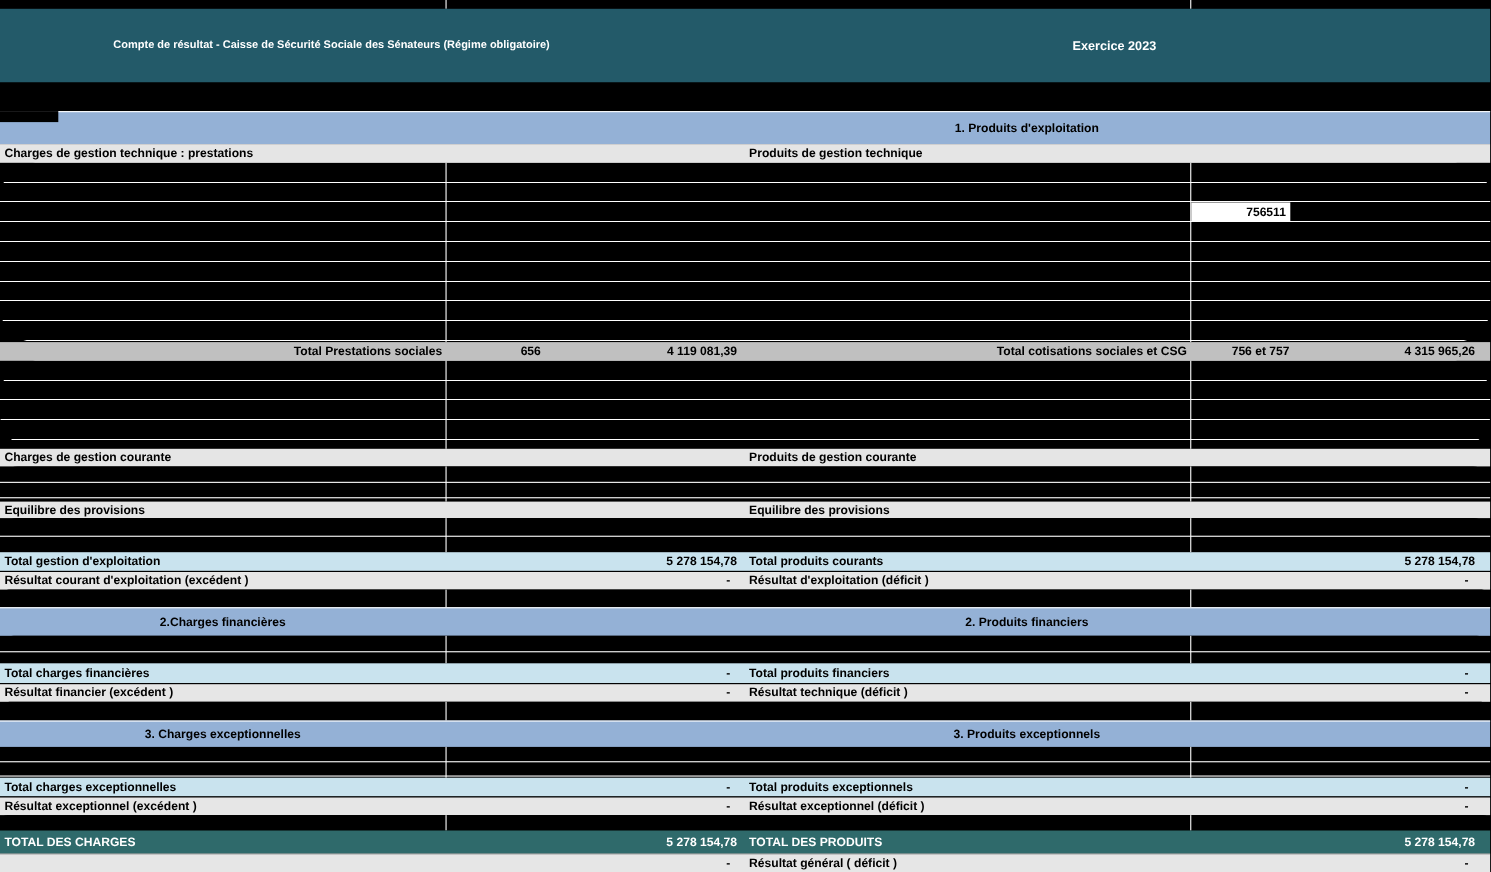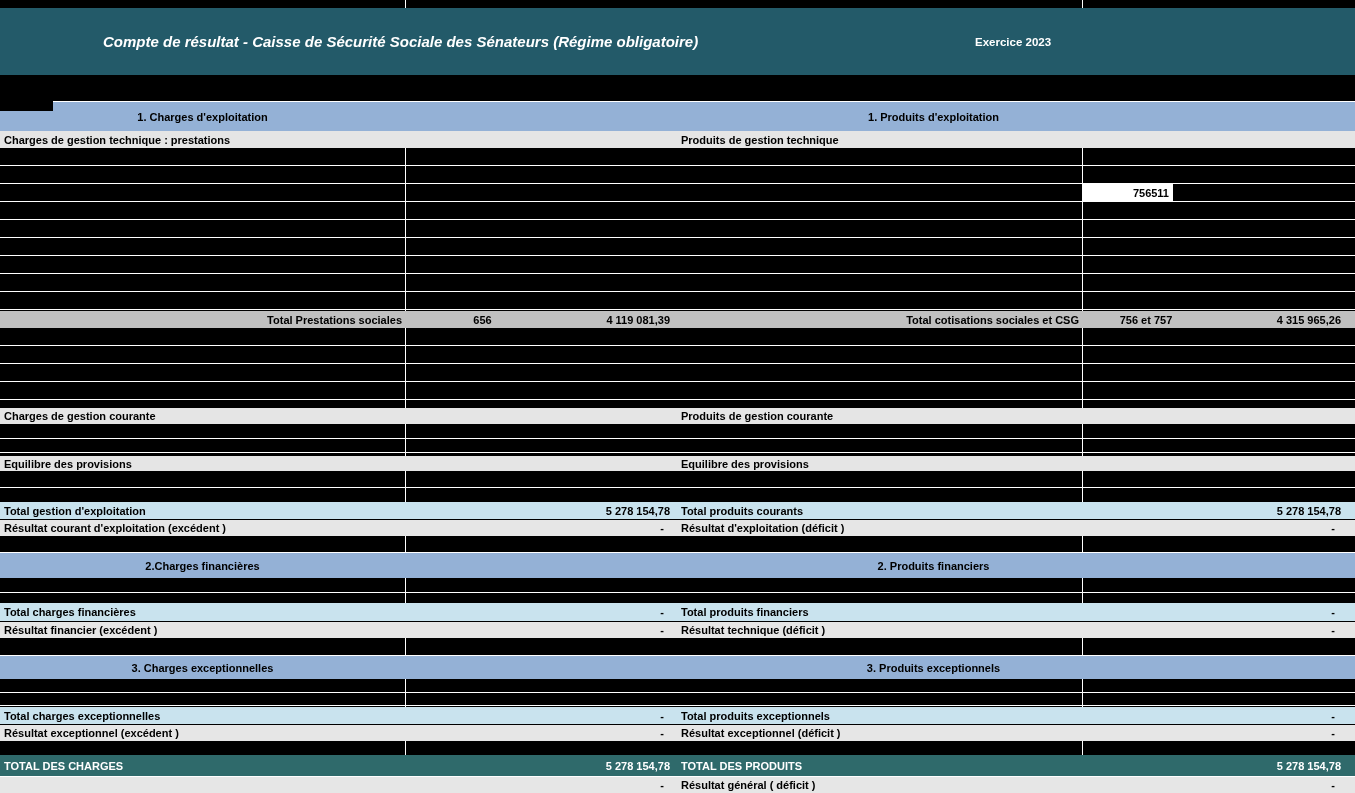--- a/index.html
+++ b/index.html
@@ -32,30 +32,30 @@
   .gray-band   { background:#e5e5e5; }
   .g17 { height:17px; } .g16 { height:16px; } .g15 { height:15px; }
   .gray-total  { height:17px; background:#C0C0C0; }
   .ltblue      { background:#C9E3EE; }
   .lb17 { height:17px; } .lb18 { height:18px; }
   .ltgray      { height:16px; background:#E6E6E6; }
   .teal-total  { height:21px; background:#2F6A6B; color:#fff; }
   .sep-black { height:1px; background:#000; }
   .sep-white { height:1px; background:#fff; }
   
-  .grid { position:relative; background:#000; }
+  .grid { position:relative; background:#000;border-radius:32px; }
   .grid-lines { background:repeating-linear-gradient(to bottom, #000 0 17px, #fff 17px 18px); }
   .rA { height:163px; } .rB { height:80px; } .rC { height:32px; } .rD { height:31px; }
   .rE { height:16px; } .rF { height:25px; } .rG { height:17px; } .rH { height:28px; } .rI { height:14px; }
   .vline { position:absolute; top:0; bottom:0; width:1px; background:#fff; }
   .v1 { left:405px; } .v2 { left:1082px; }
   .hline { position:absolute; left:0; right:0; height:1px; background:#fff; }
   .tick { position:absolute; top:0; height:8px; width:1px; background:#fff; }
   .notch { position:absolute; left:0; top:-1px; width:53px; height:10px; background:#000; }
-  .head-title { position:absolute; left:103px; top:0; bottom:0; display:flex; align-items:center; font-size:15px;font-style:italic; }
+  .head-title { position:absolute; left:103px; top:0; bottom:0; display:flex; align-items:center; font-size:10px; }
   .head-exo   { position:absolute; left:975px; top:0; bottom:0; display:flex; align-items:center; font-size:11.5px; }
   .active-cell {
     position:absolute; left:1083px; top:36px; width:90px; height:17px; background:#fff; color:#000;
     display:flex; align-items:center; justify-content:flex-end; padding-right:4px;
   }
 </style>
 </head>
 <body>
 
 <div class="sheet">
@@ -67,21 +67,20 @@
 
   <div class="band teal-head">
     <div class="head-title">Compte de résultat - Caisse de Sécurité Sociale des Sénateurs (Régime obligatoire)</div>
     <div class="head-exo">Exercice 2023</div>
   </div>
 
   <div class="band gap26"></div>
 
   <div class="band blue-band blue-1">
     <div class="notch"></div>
-    <div class="cell title-l">1. Charges d'exploitation</div>
     <div class="cell title-r">1. Produits d'exploitation</div>
   </div>
 
   <div class="band gray-band g17">
     <div class="cell c-l-label">Charges de gestion technique :  prestations</div>
     <div class="cell c-r-label">Produits de gestion technique</div>
   </div>
 
   <div class="band grid grid-lines rA">
     <div class="vline v1"></div>

